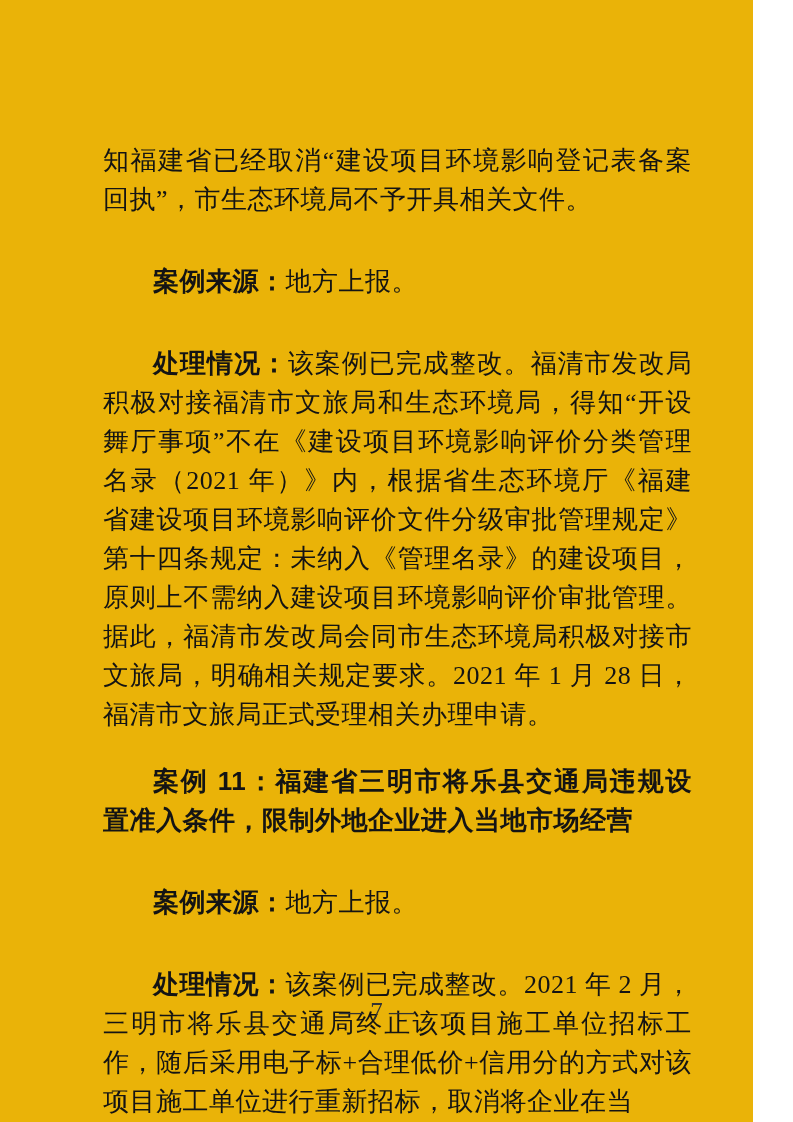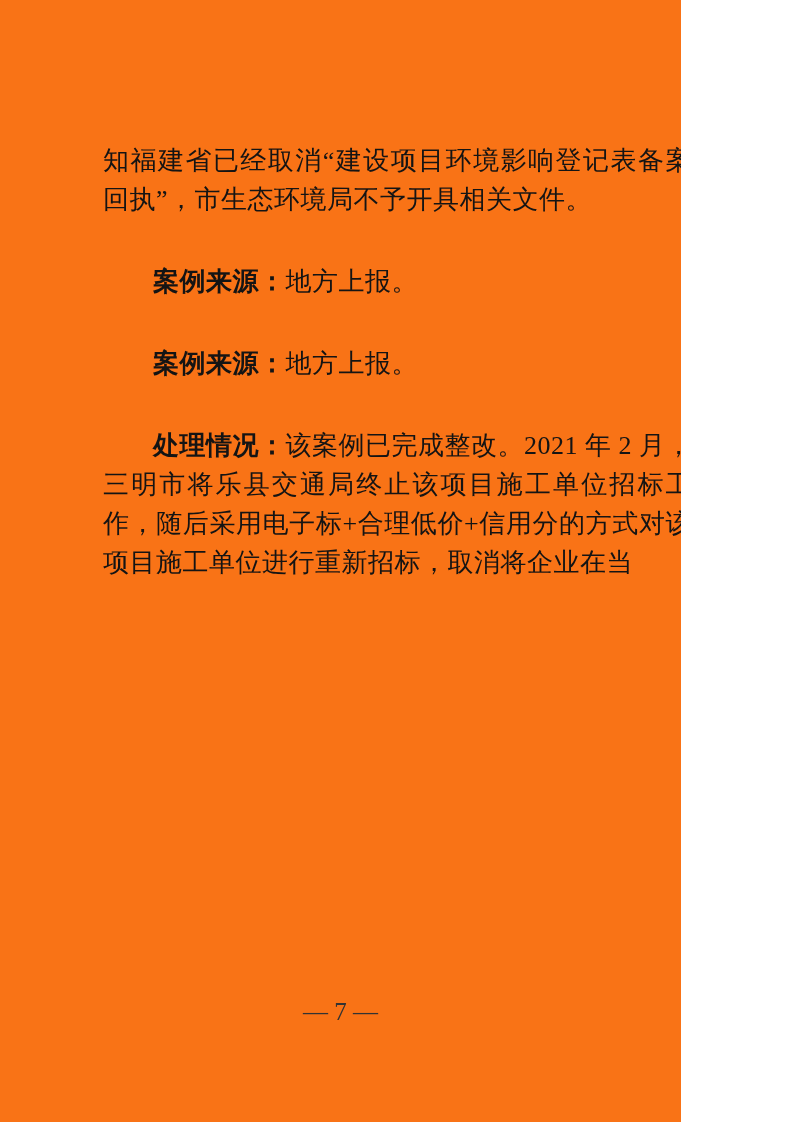--- a/index.html
+++ b/index.html
@@ -2,23 +2,23 @@
 <html><head>
 <meta charset="utf-8">
 <style>
   html, body {
     margin: 0;
     padding: 0;
     background: #ffffff;
   }
   .page {
     position: relative;
-    width: 681px;
+    width: 753px;
     height: 1122px;
-    background: #f97316;
+    background: #eab308;
     overflow: hidden;
     font-family: "Liberation Serif", "DejaVu Serif", serif;
     color: #141414;
   }
   .content {
     position: absolute;
     left: 103px;
     top: 141px;
     width: 589px;
   }
@@ -63,21 +63,23 @@
 </head>
 <body>
 
 <div class="page">
   <div class="content">
 
     <p class="para">知福建省已经取消“建设项目环境影响登记表备案回执”，市生态环境局不予开具相关文件。</p>
 
     <p class="para indent"><span class="label">案例来源：</span><span>地方上报。</span></p>
 
+    <p class="para indent"><span class="label">处理情况：</span><span>该案例已完成整改。福清市发改局积极对接福清市文旅局和生态环境局，得知“开设舞厅事项”不在《建设项目环境影响评价分类管理名录（2021 年）》内，根据省生态环境厅《福建省建设项目环境影响评价文件分级审批管理规定》第十四条规定：未纳入《管理名录》的建设项目，原则上不需纳入建设项目环境影响评价审批管理。据此，福清市发改局会同市生态环境局积极对接市文旅局，明确相关规定要求。2021 年 1 月 28 日，福清市文旅局正式受理相关办理申请。</span></p>
 
+    <h2 class="heading">案例 11：福建省三明市将乐县交通局违规设置准入条件，限制外地企业进入当地市场经营</h2>
 
 
     <p class="para indent"><span class="label">案例来源：</span><span>地方上报。</span></p>
 
     <p class="para indent"><span class="label">处理情况：</span><span>该案例已完成整改。2021 年 2 月，三明市将乐县交通局终止该项目施工单位招标工作，随后采用电子标+合理低价+信用分的方式对该项目施工单位进行重新招标，取消将企业在当</span></p>
 
   </div>
 
   <div class="footer">
     <span>— 7 —</span>

